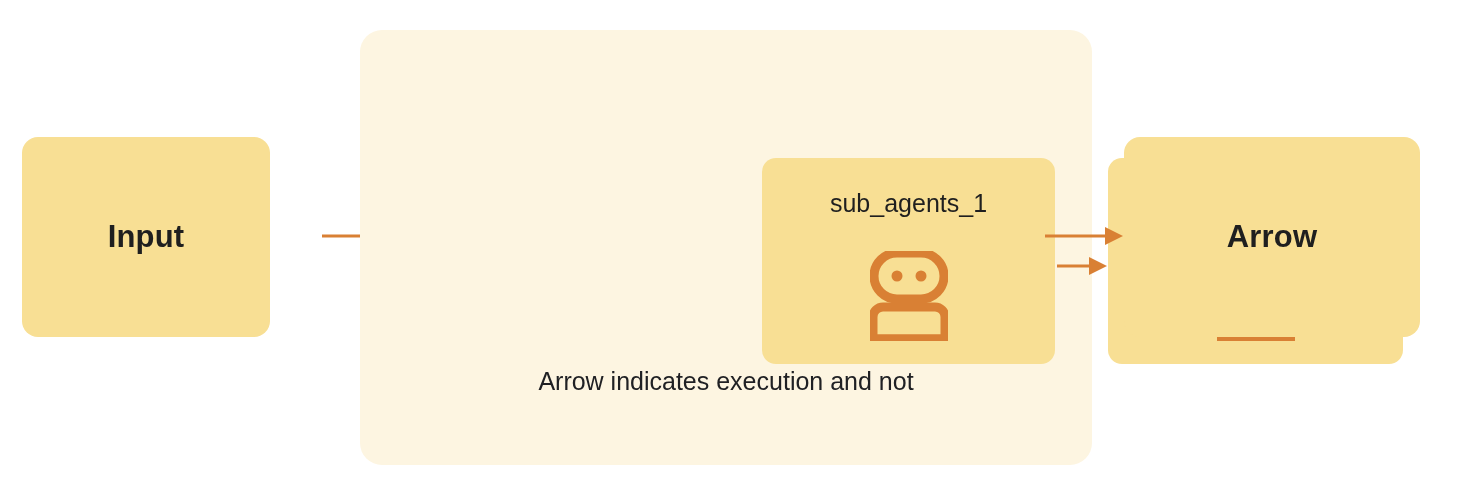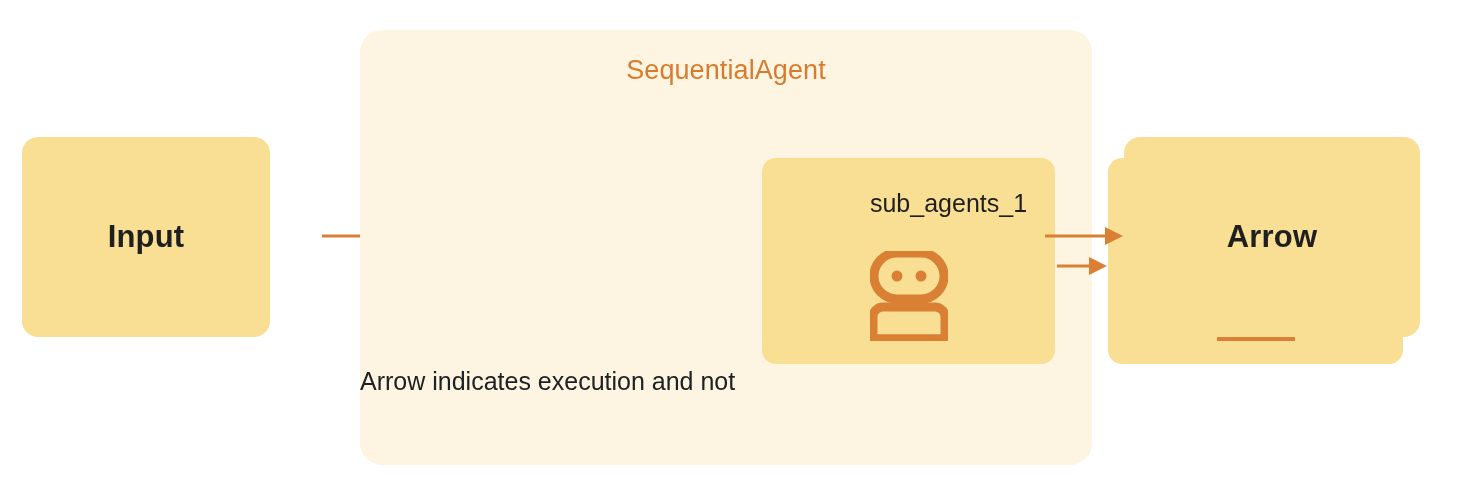--- a/index.html
+++ b/index.html
@@ -77,39 +77,38 @@
   .subagent-label {
     position: absolute;
     top: 30px;
     left: 0;
     width: 100%;
     text-align: center;
     font-size: 25px;
     color: #1F1F1F;
     line-height: 30px;
     white-space: nowrap;
-    padding-left: 40px;
   }
 
   .subagent-icon {
     position: absolute;
     top: 93px;
     left: 50%;
     transform: translateX(-50%);
     width: 78px;
     height: 90px;
   }
 
   
   .container-caption {
     position: absolute;
     left: 0;
     top: 332px;
     width: 732px;
-    text-align: left;
+    text-align: center;
     font-size: 25px;
     color: #202124;
     line-height: 39px;
   }
   .caption-line { display: block; white-space: nowrap; }
 
   
   .arrow {
     position: absolute;
     height: 24px;
@@ -130,21 +129,20 @@
 
   <div class="arrow" id="arrow-1">
     <svg width="100%" height="100%" viewBox="0 0 80 24" preserveAspectRatio="none">
       <line x1="0" y1="12" x2="66" y2="12" stroke="#D98034" stroke-width="3"></line>
       <polygon points="62,3 80,12 62,21" fill="#D98034"></polygon>
     </svg>
   </div>
 
   <div class="agent-container">
 
-    <div class="container-title">SequentialAgent</div>
 
     <div class="subagent-box" id="box-sub1">
       <div class="subagent-label">sub_agents_1</div>
       <div class="subagent-icon">
         <svg width="100%" height="100%" viewBox="0 0 78 90">
           <rect x="4" y="2" width="70" height="46" rx="23" ry="23" fill="none" stroke="#D98034" stroke-width="9"></rect>
           <circle cx="27" cy="25" r="5.5" fill="#D98034"></circle>
           <circle cx="51" cy="25" r="5.5" fill="#D98034"></circle>
           <path d="M3 88 L3 66 A10 10 0 0 1 13 56 L65 56 A10 10 0 0 1 75 66 L75 88 Z" fill="none" stroke="#D98034" stroke-width="9"></path>
           <line x1="3" y1="88" x2="75" y2="88" stroke="#D98034" stroke-width="9"></line>

